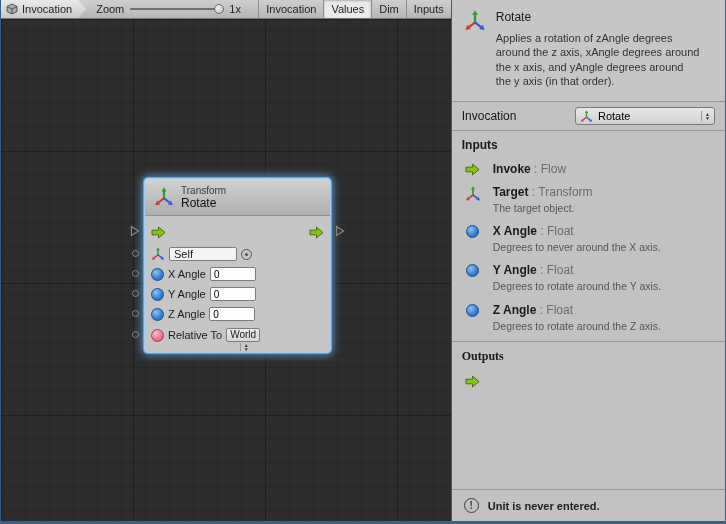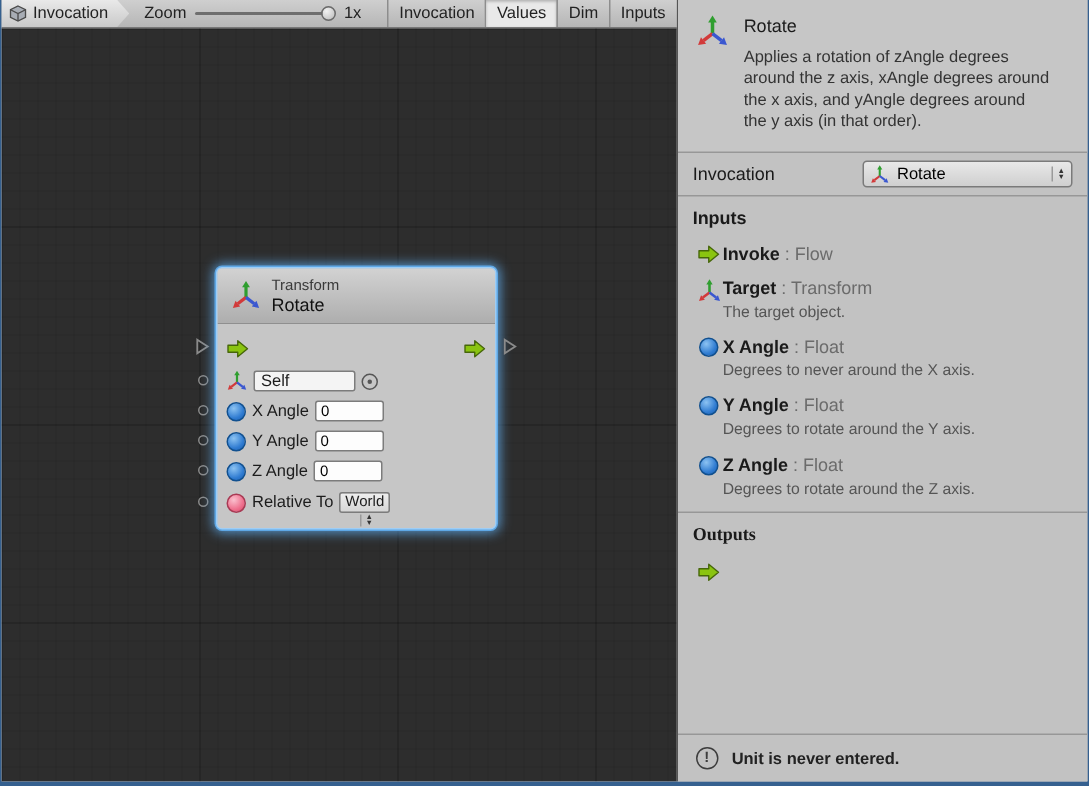--- a/index.html
+++ b/index.html
@@ -89,21 +89,21 @@
                     padding:5px 10px; border-bottom:1px solid #979797; }
   .dropdown { height:18px; width:140px; display:flex; align-items:center; gap:5px;
               border:1px solid #7a7a7a; border-radius:3px; padding:0 4px;
               background:linear-gradient(#e8e8e8,#cfcfcf); font-size:11px; cursor:pointer;
               font-family:"Liberation Sans",sans-serif; }
   .dropdown .dd-label { flex:1; text-align:left; }
 
   .section-header { padding:7px 10px 5px; font-weight:bold; font-size:12px; }
   .section-header.bordered { border-top:1px solid #979797; margin-top:4px;font-family:Liberation Serif, serif; }
 
-  .port-row { display:flex; gap:0; padding:5px 10px 4px 12px; align-items:flex-start; }
+  .port-row { display:flex; gap:11px; padding:5px 10px 4px 12px; align-items:flex-start; }
   .picon-col { width:18px; flex:0 0 18px; display:flex; justify-content:center; padding-top:1px; }
   .pname { font-weight:bold; color:#1a1a1a; font-size:12px; }
   .ptype { color:#6b6b6b; font-size:12px; }
   .ptype::before { content:" : "; }
   .pdesc { font-size:10.5px; color:#555; margin-top:3px; line-height:1.25; max-width:215px; }
 
   .sb-spacer { flex:1; }
   .warning-bar { border-top:1px solid #979797; display:flex; align-items:center; gap:9px;
                  padding:8px 12px; background:#c2c2c2; }
   .warn-icon { width:15px; height:15px; flex:0 0 15px; border-radius:50%; border:1.5px solid #3d3d3d;

